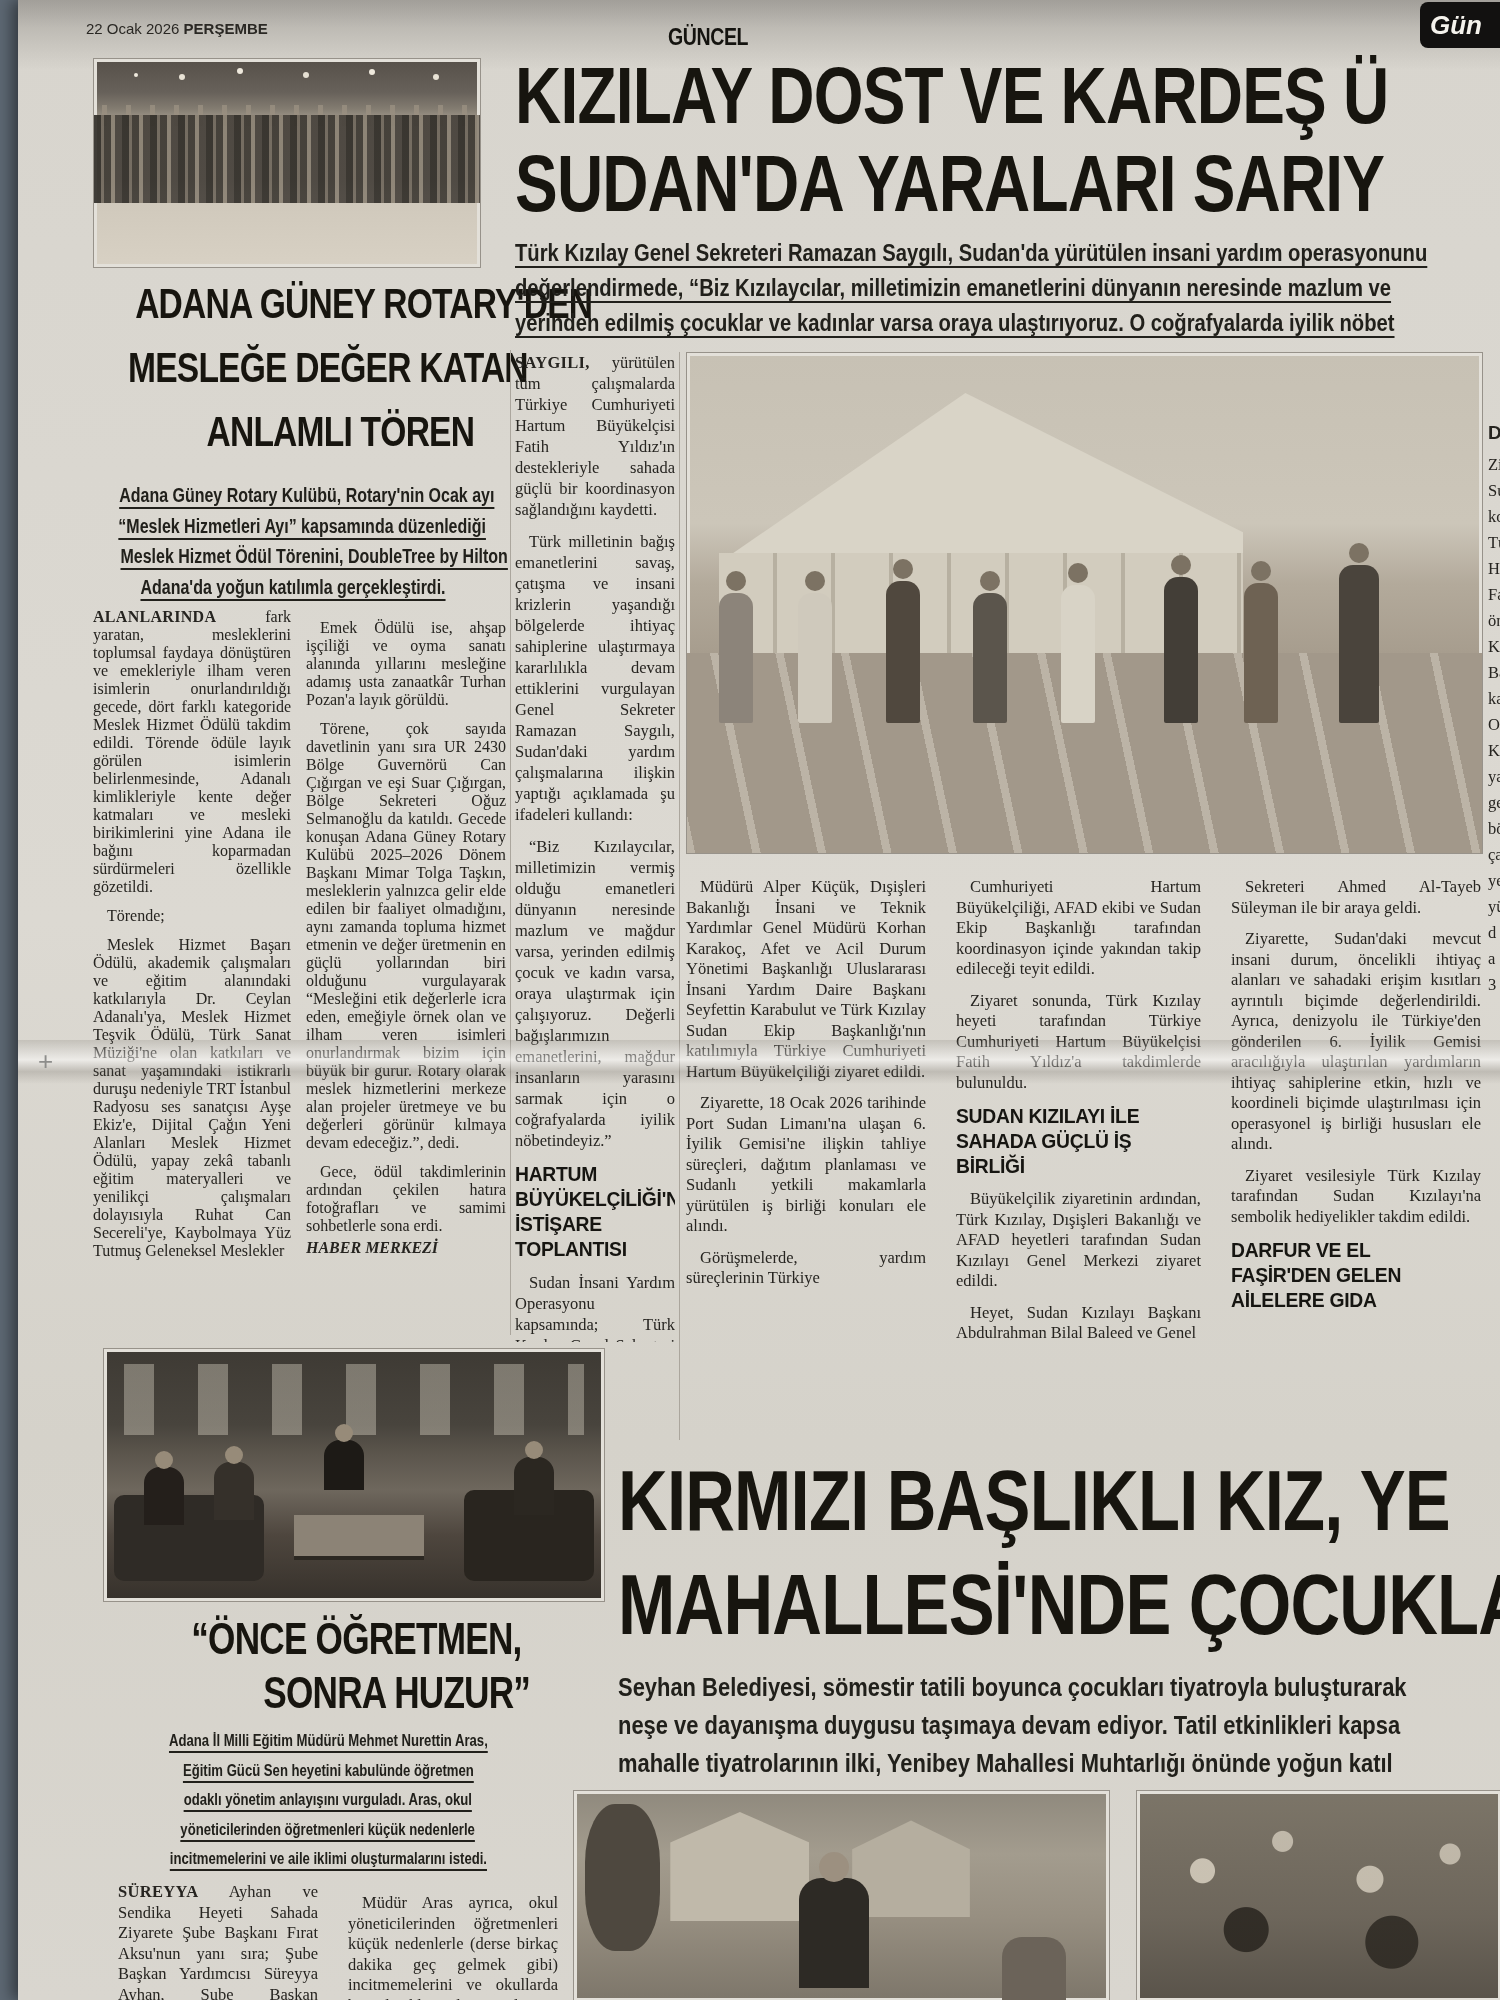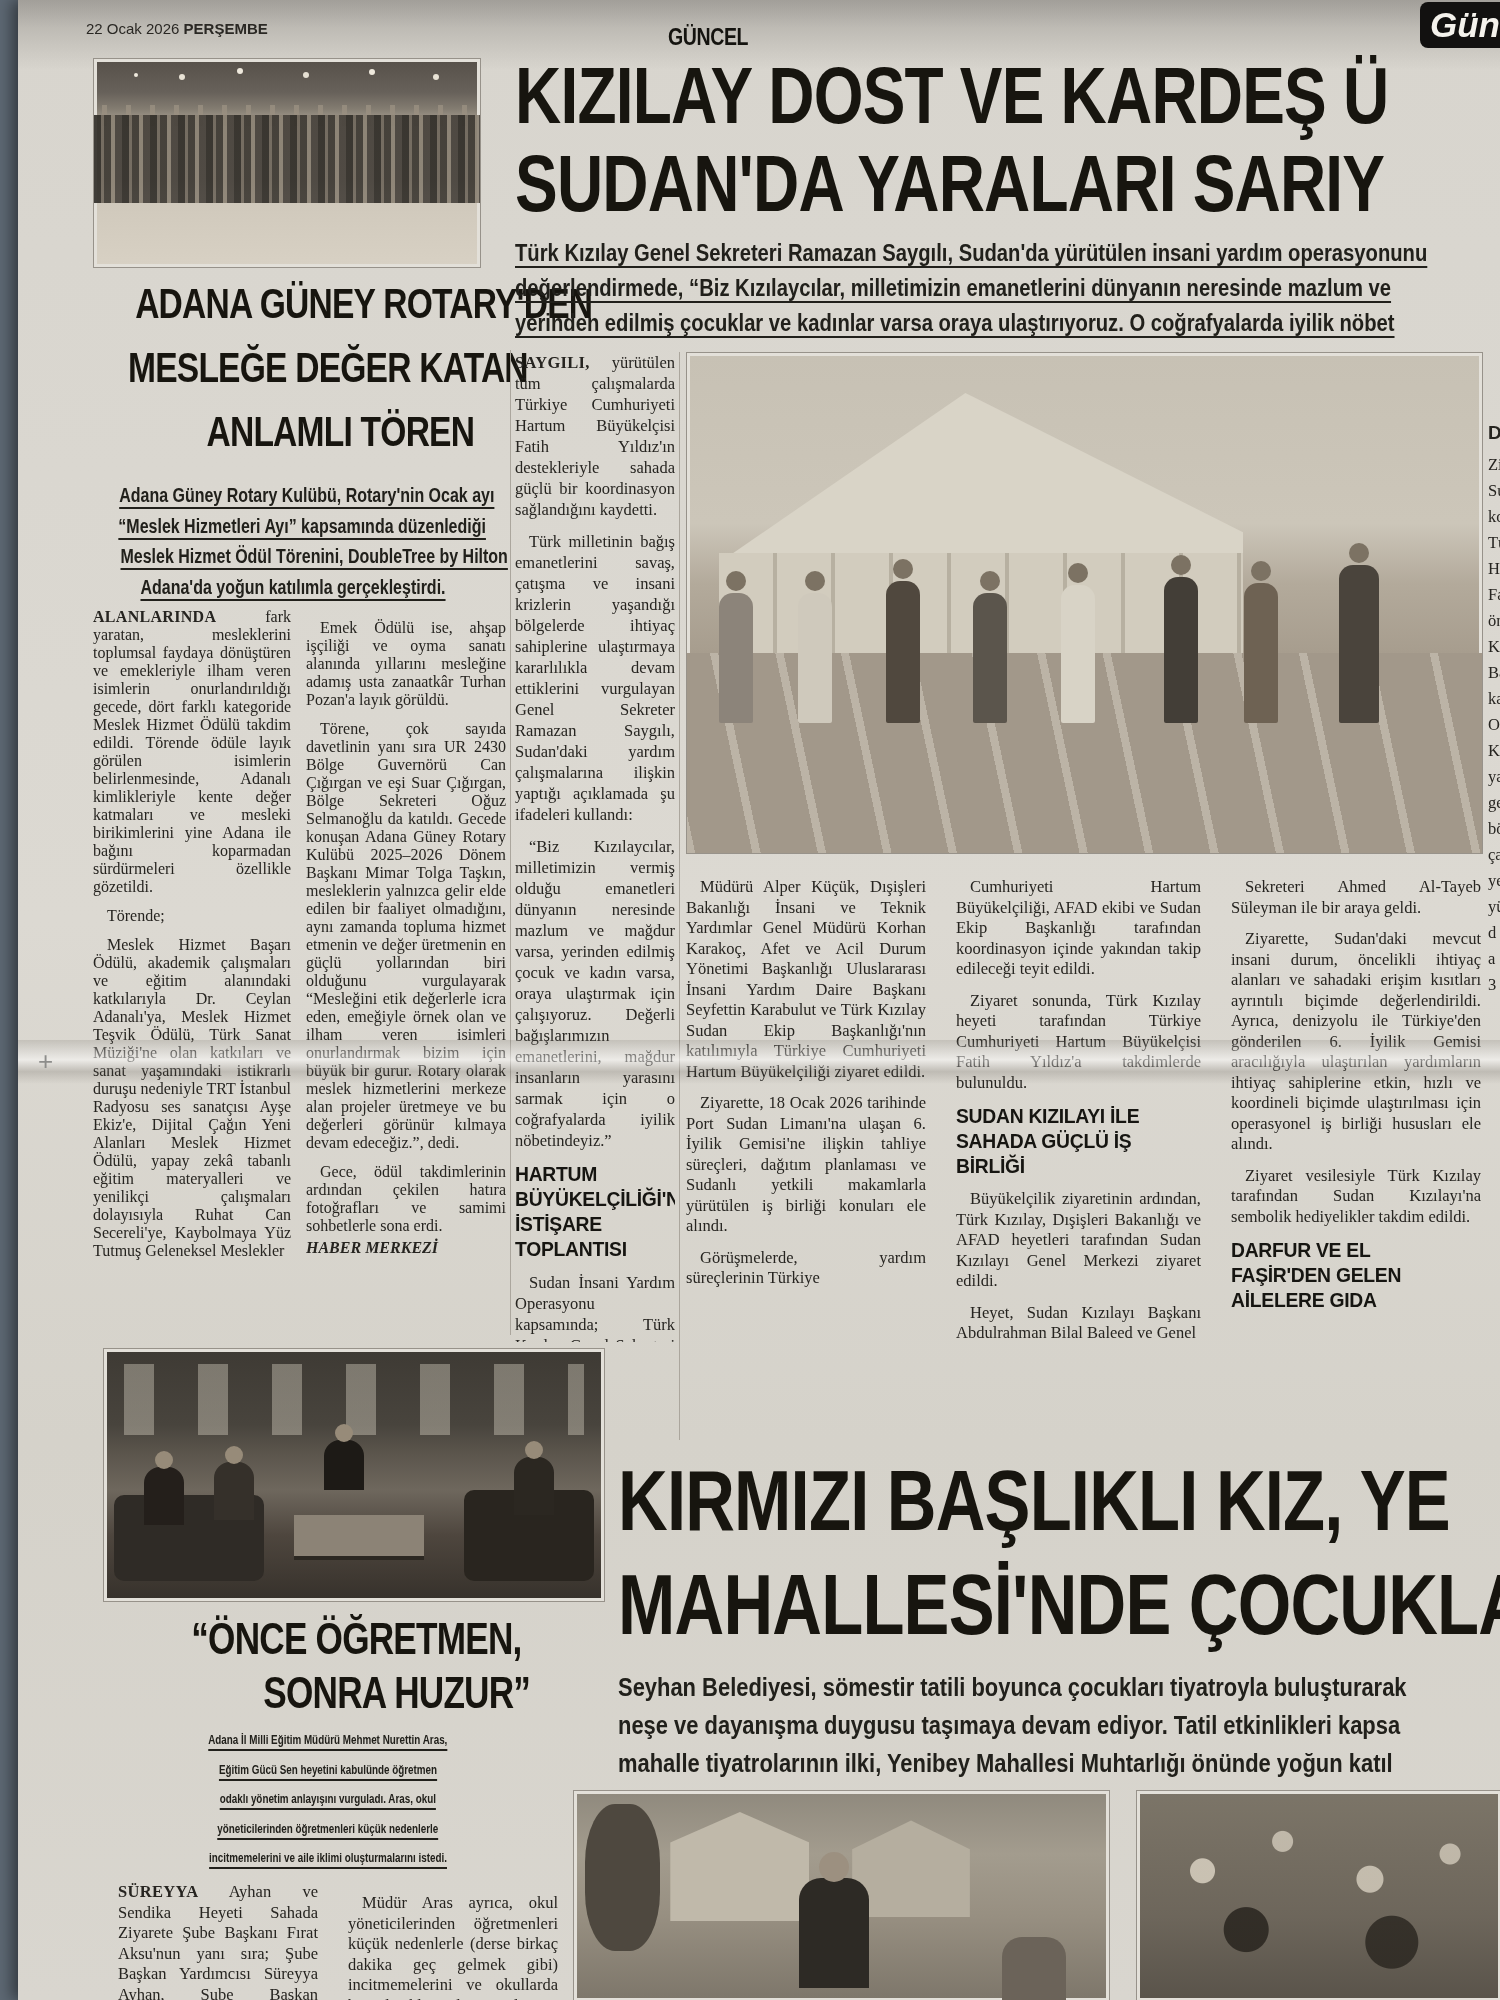--- a/index.html
+++ b/index.html
@@ -10,21 +10,21 @@
   .shade-top{position:absolute;left:0;top:0;width:100%;height:70px;
     background:linear-gradient(180deg,rgba(60,57,52,.28),rgba(60,57,52,0));}
   
   .date-line{position:absolute;left:68px;top:20px;font-family:"Liberation Sans",sans-serif;font-size:15px;color:#2a2824;text-align:right;}
   .date-line b{font-weight:700;}
   .section-label{position:absolute;left:600px;top:24px;width:180px;text-align:center;
     font-family:"Liberation Sans",sans-serif;font-weight:700;font-size:23px;letter-spacing:-.5px;color:#14130f;}
   .section-label span{display:inline-block;transform:scaleX(.85);}
   .masthead{position:absolute;right:0;top:2px;width:70px;height:46px;background:#121110;
     border-radius:8px 0 0 8px;color:#f4f2ec;font-family:"Liberation Sans",sans-serif;
-    font-weight:700;font-style:italic;font-size:35px;line-height:46px;padding-left:10px;overflow:hidden;}
+    font-weight:700;font-style:italic;font-size:26px;line-height:46px;padding-left:10px;overflow:hidden;}
   
   .col{position:absolute;overflow:hidden;font-size:16px;line-height:18px;text-align:justify;color:#262420;}
   .col .it-p{margin:11px 0 2px;text-indent:14px;}
   .col .it-lead{margin:0 0 2px;}
   .col .it-lead b{font-weight:700;letter-spacing:.3px;}
   .col .it-h{font-family:"Liberation Sans",sans-serif;font-weight:700;font-size:21px;line-height:25px;
     letter-spacing:-.3px;margin:10px 0 6px;text-align:left;text-indent:0;color:#161511;
     transform:scaleX(.92);transform-origin:left top;white-space:normal;}
   .col .it-by{margin:4px 0 0;font-weight:700;text-align:left;font-style:italic;}
   .hl{position:absolute;font-family:"Liberation Sans",sans-serif;font-weight:700;color:#17150f;}
@@ -252,21 +252,21 @@
     <div class="p pb"></div>
     <div class="p pc"></div>
     <div class="p pd"></div>
   </div>
 
   <div class="hl centered" style="left:75px;top:1612px;width:470px;font-size:44px;line-height:54px;">
       <div class="line"><span>“ÖNCE ÖĞRETMEN,</span></div>
       <div class="line"><span>SONRA HUZUR”</span></div>
     </div>
 
-  <div class="lede centered underlined" style="left:70px;top:1726px;width:480px;font-size:12px;line-height:29.5px;">
+  <div class="lede centered underlined" style="left:70px;top:1726px;width:480px;font-size:16px;line-height:29.5px;">
       <div class="line"><span>Adana İl Milli Eğitim Müdürü Mehmet Nurettin Aras,</span></div>
       <div class="line"><span>Eğitim Gücü Sen heyetini kabulünde öğretmen</span></div>
       <div class="line"><span>odaklı yönetim anlayışını vurguladı. Aras, okul</span></div>
       <div class="line"><span>yöneticilerinden öğretmenleri küçük nedenlerle</span></div>
       <div class="line"><span>incitmemelerini ve aile iklimi oluşturmalarını istedi.</span></div>
     </div>
 
   <div class="col" style="left:100px;top:1882px;width:200px;height:118px;font-size:16.5px;line-height:20.5px;">
       <p class="it-lead"><b>SÜREYYA</b> Ayhan ve Sendika Heyeti Sahada Ziyarete Şube Başkanı Fırat Aksu'nun yanı sıra; Şube Başkan Yardımcısı Süreyya Ayhan, Şube Başkan Yardımcısı Rama-</p>
     </div>

